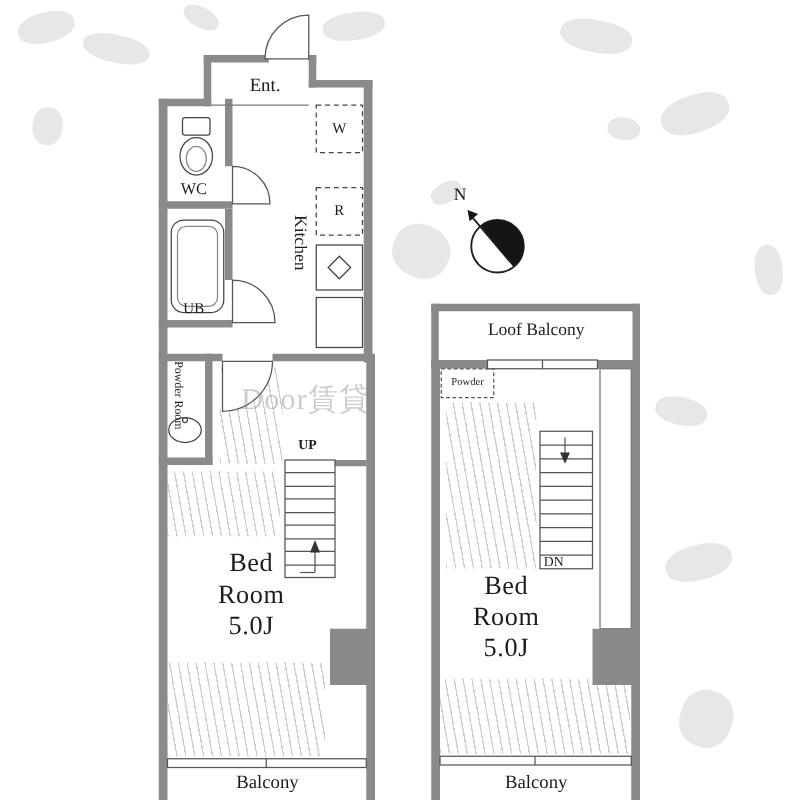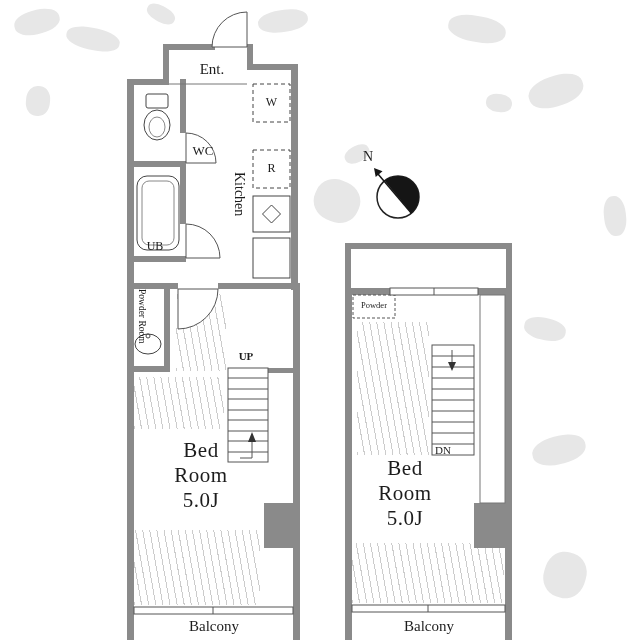--- a/index.html
+++ b/index.html
@@ -155,35 +155,37 @@
 
     <g>
       <circle cx="398" cy="197" r="21" fill="#fff" stroke="#222" stroke-width="1.5"></circle>
       <path d="M 384.6 180.8 A 21 21 0 0 1 411.4 213.2 Z" fill="#151515"></path>
       <line x1="411.4" y1="213.2" x2="378" y2="174" stroke="#151515" stroke-width="1.5"></line>
       <path d="M 374 168 L 382.5 171.2 L 375.7 177 Z" fill="#151515"></path>
     </g>
   </svg>
 
   <div class="lbl" style="left:180px;top:61px;width:64px;font-size:15px;">Ent.</div>
-  <div class="lbl" style="left:127px;top:143px;width:56px;font-size:13px;padding-left:48px;">WC</div>
+  <div class="lbl" style="left:127px;top:143px;width:56px;font-size:13px;">WC</div>
   <div class="lbl" style="left:127px;top:239px;width:56px;font-size:12px;text-align:center;">UB</div>
   <div class="lbl vert" style="left:136px;top:289px;width:26px;height:60px;font-size:9.5px;text-align:left;">Powder Room</div>
   <div class="lbl vert" style="left:231px;top:147px;width:22px;height:95px;font-size:14px;">Kitchen</div>
   <div class="lbl" style="left:253px;top:95px;width:37px;font-size:12px;">W</div>
   <div class="lbl" style="left:253px;top:161px;width:37px;font-size:12px;">R</div>
   <div class="lbl" style="left:224px;top:350px;width:44px;font-size:11px;font-weight:bold;">UP</div>
   <div class="lbl room-label" style="left:138px;top:438px;width:126px;font-size:21px;">Bed
 Room
 5.0J</div>
   <div class="lbl" style="left:134px;top:618px;width:160px;font-size:15px;">Balcony</div>
 
+  <div class="lbl" style="left:352px;top:257px;width:154px;font-size:14px;">Loof Balcony</div>
   <div class="lbl" style="left:353px;top:300px;width:42px;font-size:8.5px;">Powder</div>
   <div class="lbl" style="left:427px;top:444px;width:32px;font-size:11px;">DN</div>
   <div class="lbl room-label" style="left:350px;top:456px;width:110px;font-size:21px;">Bed
 Room
 5.0J</div>
   <div class="lbl" style="left:352px;top:618px;width:154px;font-size:15px;">Balcony</div>
 
   <div class="lbl" style="left:357px;top:149px;width:22px;font-size:14px;">N</div>
 
+  <div class="watermark" style="left:193px;top:303px;width:160px;">Door賃貸</div>
 
 </div>
 
 </body></html>

